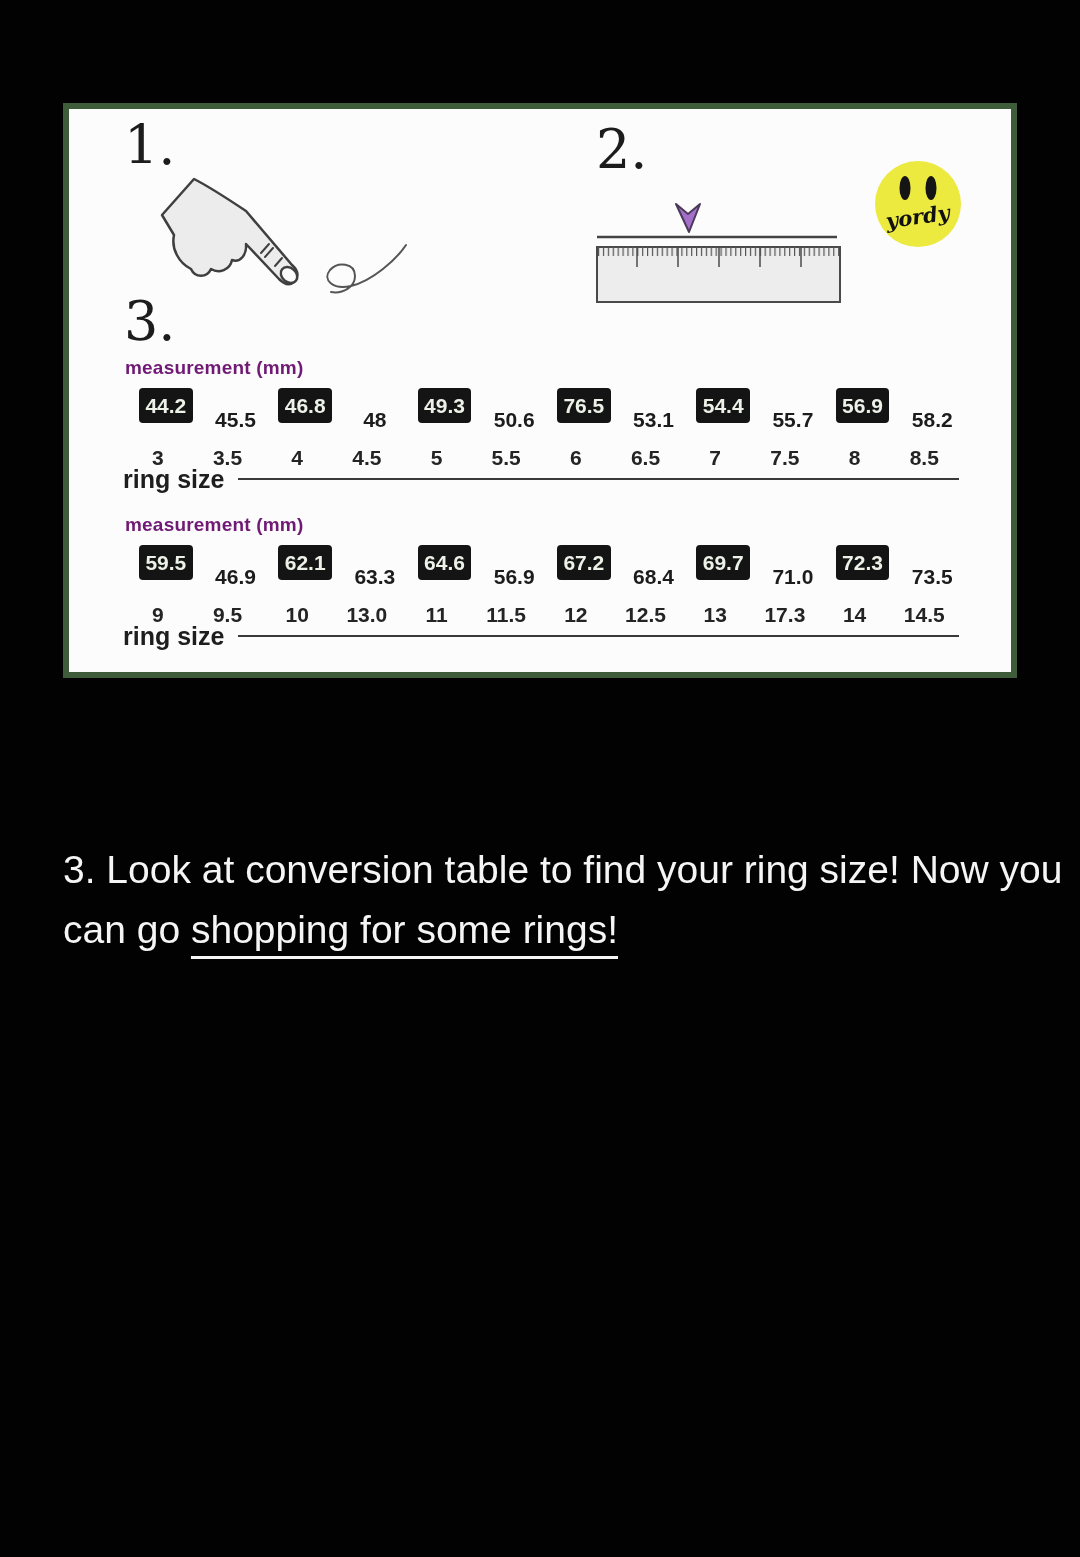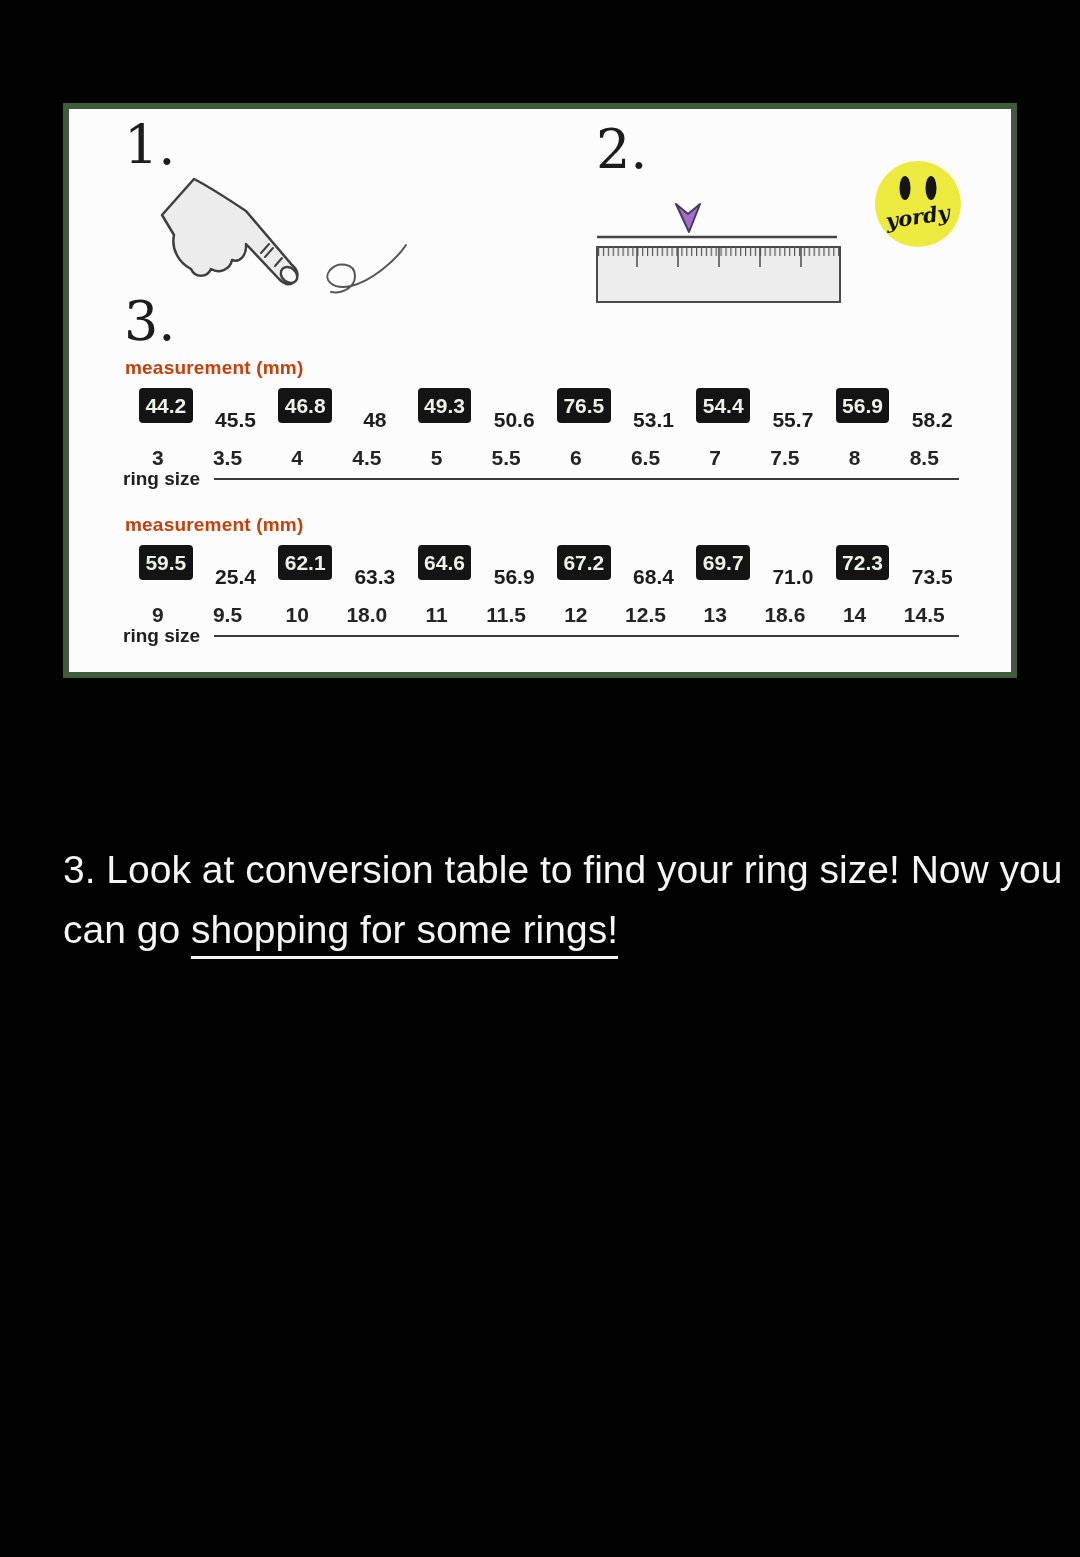--- a/index.html
+++ b/index.html
@@ -29,38 +29,38 @@
   .step3 { left:55px;  top:186px; }
 
   .hand-illo  { position:absolute; left:81px;  top:56px; }
   .ruler-illo { position:absolute; left:523px; top:83px; }
   .smiley     { position:absolute; left:803px; top:49px; }
 
   .size-table { position:absolute; left:54px; width:836px; }
   .t1 { top:247px; }
   .t2 { top:404px; }
   .t-label {
-    font-size:19px; font-weight:700; color:#c2410c;
+    font-size:19px; font-weight:700; color:#701a75;
     line-height:24px; margin:0 0 8px 2px; letter-spacing:.2px;
   }
   .row { display:flex; }
   .mm-row { height:35px; margin-bottom:6px; }
   .rs-row { height:26px; margin-bottom:12px; }
   .cell {
     flex:1 1 0; display:flex; align-items:center; justify-content:center;
     font-size:21px; font-weight:700; color:#1c1c1c;margin-top:29px;
   }
   .cell.dark {
     background:#141414; color:#edf2e8;
     border-radius:4px; margin:0 16px;
   }
   .rs-row .cell { color:#242424; }
   .rs-label-row {
     display:flex; align-items:center; gap:14px;
-    font-size:19px; font-weight:700; color:#1e1e1e; line-height:24px;
+    font-size:25px; font-weight:700; color:#1e1e1e; line-height:24px;
   }
   .rs-line { flex:1 1 auto; height:0; border-top:2px solid #3a3a3a; }
 
   
   .content { position:absolute; left:63px; top:840px; width:1008px; color:#ffffff; }
   .content h1 {
     margin:0;
     font-family:"Liberation Serif", serif;
     font-weight:700;
     font-size:62px; line-height:1.22; letter-spacing:-0.5px;
@@ -162,43 +162,43 @@
     <div class="rs-label-row">
       <span>ring size</span>
       <span class="rs-line"></span>
     </div>
   </div>
 
   <div class="size-table t2">
     <div class="t-label">measurement (mm)</div>
     <div class="row mm-row">
       <span class="cell dark">59.5</span>
-      <span class="cell">25.4</span>
+      <span class="cell">46.9</span>
       <span class="cell dark">62.1</span>
       <span class="cell">63.3</span>
       <span class="cell dark">64.6</span>
       <span class="cell">56.9</span>
       <span class="cell dark">67.2</span>
       <span class="cell">68.4</span>
       <span class="cell dark">69.7</span>
       <span class="cell">71.0</span>
       <span class="cell dark">72.3</span>
       <span class="cell">73.5</span>
     </div>
     <div class="row rs-row">
       <span class="cell">9</span>
       <span class="cell">9.5</span>
       <span class="cell">10</span>
-      <span class="cell">18.0</span>
+      <span class="cell">13.0</span>
       <span class="cell">11</span>
       <span class="cell">11.5</span>
       <span class="cell">12</span>
       <span class="cell">12.5</span>
       <span class="cell">13</span>
-      <span class="cell">18.6</span>
+      <span class="cell">17.3</span>
       <span class="cell">14</span>
       <span class="cell">14.5</span>
     </div>
     <div class="rs-label-row">
       <span>ring size</span>
       <span class="rs-line"></span>
     </div>
   </div>
 
 </div>

